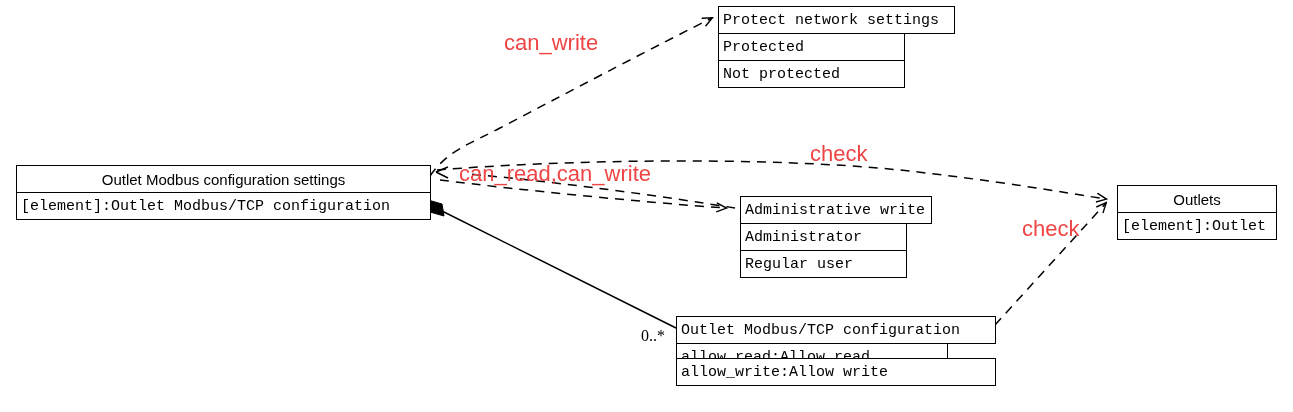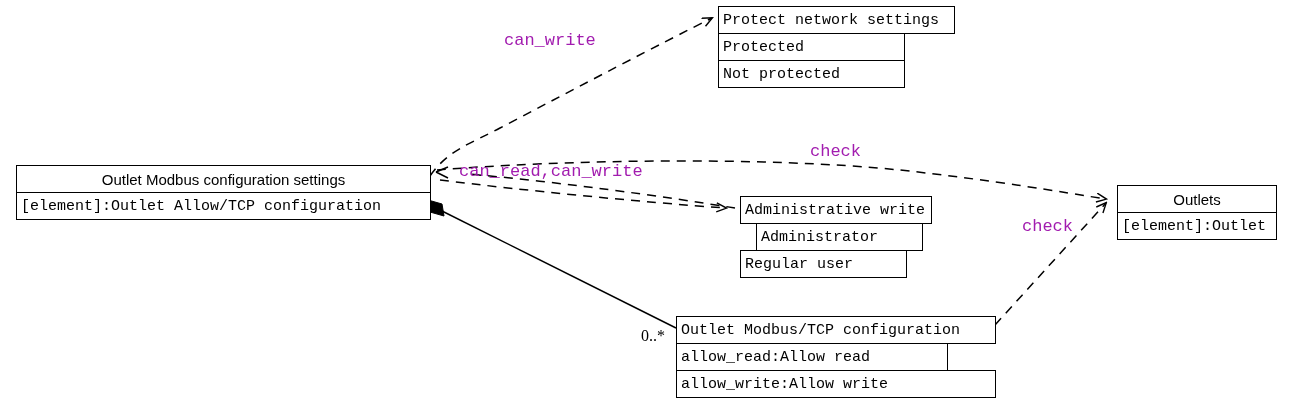--- a/index.html
+++ b/index.html
@@ -38,23 +38,23 @@
     line-height: 1;
     display: flex;
     align-items: center;
     white-space: nowrap;
   }
   .uml-row.center { justify-content: center; }
   .uml-row.left   { justify-content: flex-start; padding-left: 4px; font-family: Liberation Mono, monospace; }
 
   .edge-label {
     position: absolute;
-    font-family: Liberation Mono, monospace;
-    font-size: 17px;
-    color: #a21caf;
+    font-family: Liberation Sans, sans-serif;
+    font-size: 22px;
+    color: #ef4444;
     line-height: 1;
     white-space: nowrap;
     background: transparent;
   }
   .mult-label {
     position: absolute;
     font-family: "Liberation Serif", serif;
     font-size: 16px;
     color: #000000;
     line-height: 1;
@@ -98,44 +98,44 @@
     </g>
 
     <g>
       <path d="M 440,210 L 676,328" fill="none" stroke="#000000" stroke-width="1.5"></path>
       <polygon points="428,200 442,204 444,216 430,212" fill="#000000" stroke="#000000" stroke-width="1"></polygon>
     </g>
   </svg>
 
   <div class="uml-node">
     <div class="uml-row center" style="left:16px; top:165px; width:415px; height:28px;">Outlet Modbus configuration settings</div>
-    <div class="uml-row left" style="left:16px; top:192px; width:415px; height:28px;">[element]:Outlet Allow/TCP configuration</div>
+    <div class="uml-row left" style="left:16px; top:192px; width:415px; height:28px;">[element]:Outlet Modbus/TCP configuration</div>
   </div>
 
   <div class="uml-node">
     <div class="uml-row left" style="left:718px; top:6px; width:237px; height:28px;">Protect network settings</div>
     <div class="uml-row left" style="left:718px; top:33px; width:187px; height:28px;">Protected</div>
     <div class="uml-row left" style="left:718px; top:60px; width:187px; height:28px;">Not protected</div>
   </div>
 
   <div class="uml-node">
     <div class="uml-row left" style="left:740px; top:196px; width:192px; height:28px;">Administrative write</div>
-    <div class="uml-row left" style="left:740px; top:223px; width:167px; height:28px;margin-left:16px;">Administrator</div>
+    <div class="uml-row left" style="left:740px; top:223px; width:167px; height:28px;">Administrator</div>
     <div class="uml-row left" style="left:740px; top:250px; width:167px; height:28px;">Regular user</div>
   </div>
 
   <div class="uml-node">
     <div class="uml-row center" style="left:1117px; top:185px; width:160px; height:28px;">Outlets</div>
     <div class="uml-row left" style="left:1117px; top:212px; width:160px; height:28px;">[element]:Outlet</div>
   </div>
 
   <div class="uml-node">
     <div class="uml-row left" style="left:676px; top:316px; width:320px; height:28px;">Outlet Modbus/TCP configuration</div>
     <div class="uml-row left" style="left:676px; top:343px; width:272px; height:28px;">allow_read:Allow read</div>
-    <div class="uml-row left" style="left:676px; top:370px; width:320px; height:28px;">allow_write:Allow write</div>
+    <div class="uml-row left" style="left:676px; top:358px; width:320px; height:28px;">allow_write:Allow write</div>
   </div>
 
   <div class="edge-label" style="left:504px; top:32px;">can_write</div>
 
   <div class="edge-label" style="left:459px; top:163px;">can_read,can_write</div>
 
   <div class="edge-label" style="left:810px; top:143px;">check</div>
 
   <div class="edge-label" style="left:1022px; top:218px;">check</div>
 

